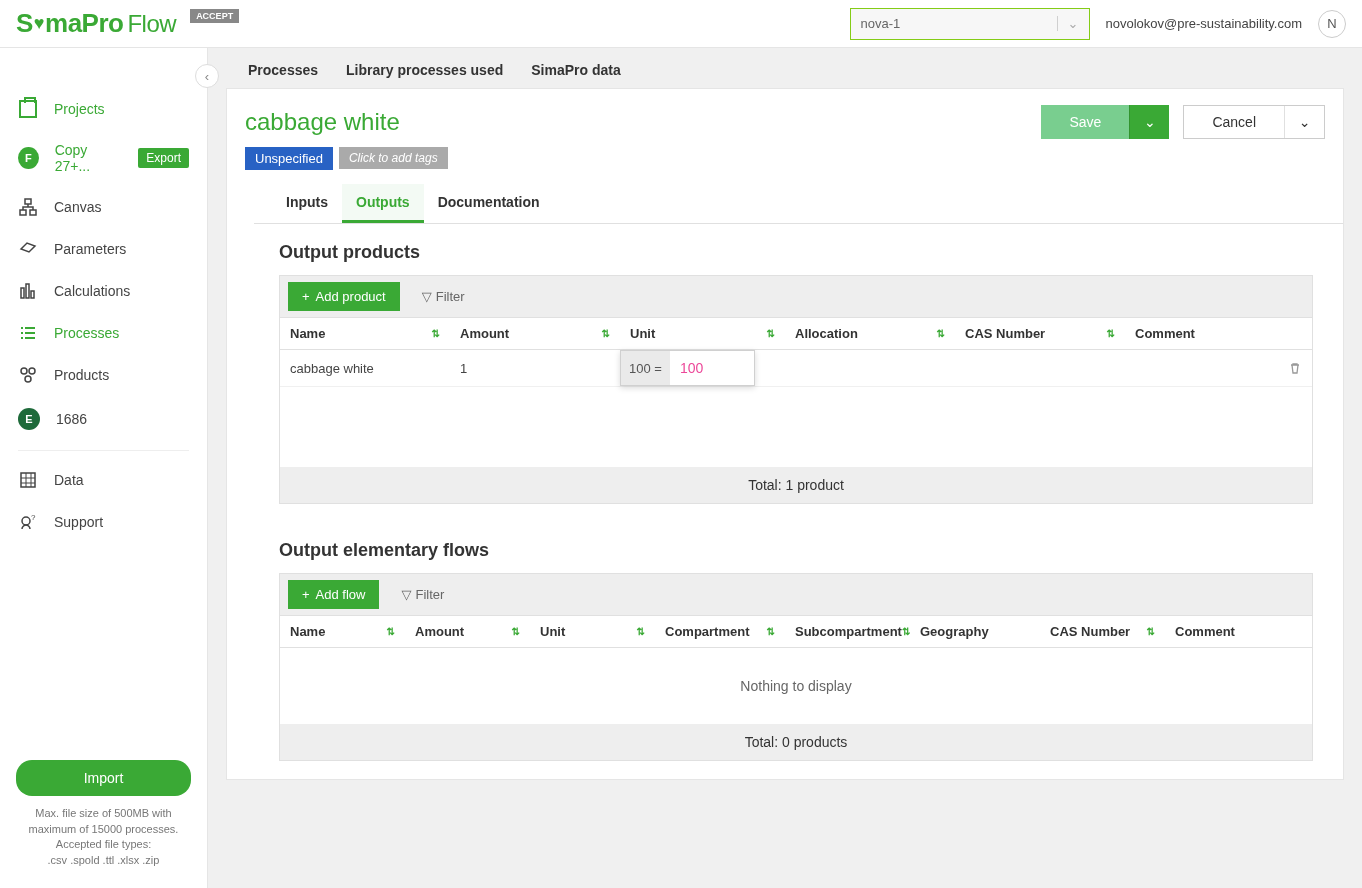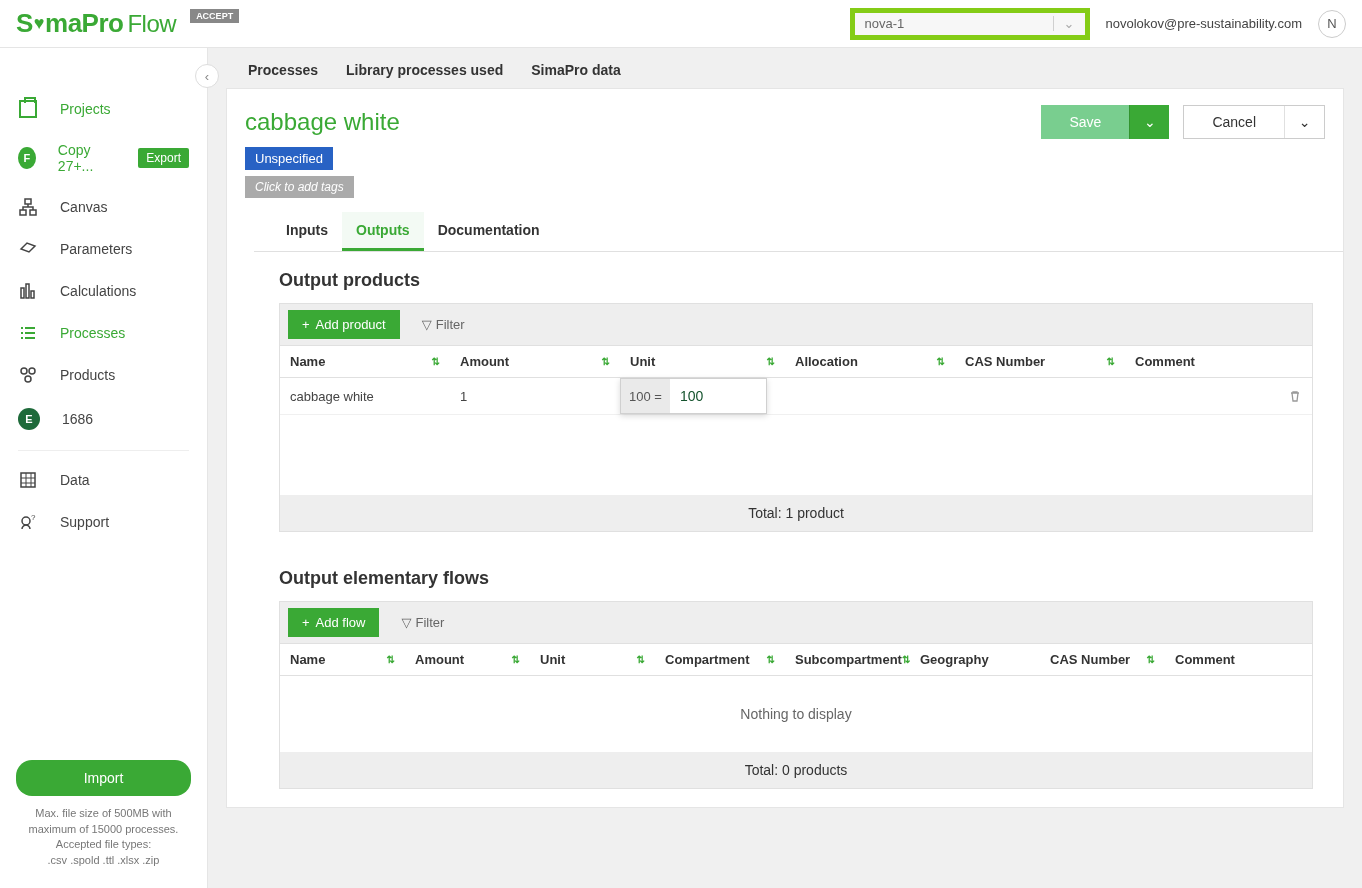--- a/index.html
+++ b/index.html
@@ -7,32 +7,32 @@
 .app { display: flex; flex-direction: column; height: 100vh; width: 1362px; }
 
 
 .header { display: flex; align-items: center; justify-content: space-between; padding: 8px 16px; border-bottom: 1px solid #e5e5e5; height: 48px; }
 .logo-wrap { display: flex; align-items: center; gap: 6px; }
 .logo-text { font-size: 26px; font-weight: 700; color: #3aa935; letter-spacing: -0.5px; display: flex; align-items: center; }
 .logo-text .flow { font-weight: 400; margin-left: 4px; font-size: 24px; }
 .leaf { color: #3aa935; font-size: 18px; margin: 0 1px; }
 .accept-badge { background: #888; color: #fff; font-size: 9px; padding: 2px 6px; margin-left: 8px; position: relative; top: -8px; font-weight: 600; }
 .header-right { display: flex; align-items: center; gap: 16px; }
-.project-select { width: 240px; height: 32px; border: 5px solid #84cc16; background: #f7f7f7; display: flex; align-items: center; padding: 0 10px; color: #666; font-size: 13px; cursor: pointer; }
+.project-select { width: 240px; height: 32px; border: 1px solid #84cc16; background: #f7f7f7; display: flex; align-items: center; padding: 0 10px; color: #666; font-size: 13px; cursor: pointer; }
 .project-select .sel-arrow { margin-left: auto; border-left: 1px solid #d0d0d0; padding-left: 10px; color: #aaa; }
 .user-email { color: #444; font-size: 13px; }
 .avatar { width: 28px; height: 28px; border: 1px solid #ccc; border-radius: 50%; display: flex; align-items: center; justify-content: center; font-size: 13px; color: #555; }
 
 
 .body { display: flex; flex: 1; overflow: hidden; }
 
 
 .sidebar { width: 208px; border-right: 1px solid #e5e5e5; display: flex; flex-direction: column; padding-top: 40px; position: relative; }
 .collapse-btn { position: absolute; top: 16px; right: -12px; width: 24px; height: 24px; border: 1px solid #ddd; border-radius: 50%; background: #fff; display: flex; align-items: center; justify-content: center; color: #888; cursor: pointer; font-size: 13px; }
-.nav-item { display: flex; align-items: center; gap: 22px; padding: 12px 18px; color: #444; cursor: pointer; font-size: 14px; }
+.nav-item { display: flex; align-items: center; gap: 16px; padding: 12px 18px; color: #444; cursor: pointer; font-size: 14px; }
 .nav-item.active { color: #3aa935; font-weight: 500; }
 .nav-item .icon { width: 20px; display: flex; justify-content: center; }
 .nav-item .export-btn { margin-left: auto; background: #3aa935; color: #fff; padding: 3px 8px; font-size: 12px; border-radius: 2px; }
 .nav-item .circle-badge { width: 22px; height: 22px; background: #1e6a3a; color: #fff; border-radius: 50%; display: flex; align-items: center; justify-content: center; font-size: 11px; font-weight: 600; }
 .nav-item .circle-badge.green { background: #3aa935; }
 .nav-divider { border-top: 1px solid #eee; margin: 8px 18px; }
 .sidebar-bottom { margin-top: auto; padding: 14px 16px 20px; text-align: center; }
 .import-btn { width: 100%; background: #3aa935; color: #fff; padding: 10px 0; font-size: 14px; cursor: pointer; border-radius: 16px; }
 .import-note { font-size: 11px; color: #777; margin-top: 10px; line-height: 1.4; }
 
@@ -47,21 +47,21 @@
 .page-title { color: #3aa935; font-size: 24px; font-weight: 500; }
 .title-actions { margin-left: auto; display: flex; gap: 14px; }
 .btn-split { display: flex; }
 .btn-split .bmain { padding: 8px 28px; display: flex; align-items: center; }
 .btn-split .barrow { width: 40px; display: flex; align-items: center; justify-content: center; border-left: 1px solid rgba(0,0,0,0.12); }
 .btn-save { background: #79ce8f; color: #fff; }
 .btn-save .barrow { background: #3aa935; }
 .btn-cancel { background: #fff; border: 1px solid #ccc; color: #333; }
 
 
-.tags-row { padding: 0 18px 14px; display: flex; gap: 6px; flex-direction: column; align-items: flex-start; }
+.tags-row { padding: 0 18px 14px; display: flex; gap: 6px; flex-direction: row; align-items: flex-start; }
 .tag-blue { background: #2862c4; color: #fff; padding: 4px 10px; font-size: 13px; }
 .tag-gray { background: #aaa; color: #fff; padding: 4px 10px; font-size: 12px; font-style: italic; }
 
 
 .inner-tabs { display: flex; border-bottom: 1px solid #e0e0e0; padding: 0 18px; margin-left: 27px; }
 .inner-tabs .itab { padding: 10px 14px; color: #333; font-weight: 600; font-size: 14px; cursor: pointer; }
 .inner-tabs .itab.active { color: #3aa935; border-bottom: 3px solid #3aa935; background: #f3faf4; }
 
 .section { padding: 18px 30px; margin-left: 22px; }
 .section-title { font-size: 18px; font-weight: 700; color: #333; margin-bottom: 12px; }
@@ -71,21 +71,21 @@
 .tbl-toolbar { background: #eee; padding: 6px 8px; display: flex; gap: 12px; align-items: center; }
 .add-btn { background: #3aa935; color: #fff; padding: 7px 14px; font-size: 13px; display: flex; align-items: center; gap: 6px; cursor: pointer; }
 .filter-btn { color: #666; font-size: 13px; display: flex; align-items: center; gap: 4px; cursor: pointer; padding: 6px 10px; }
 .tbl-head { display: flex; border-top: 1px solid #e0e0e0; border-bottom: 1px solid #e0e0e0; background: #fff; }
 .th { padding: 8px 10px; font-weight: 700; font-size: 13px; display: flex; align-items: center; position: relative; }
 .sort-icon { margin-left: auto; color: #3aa935; font-size: 10px; }
 .tbl-row { display: flex; border-bottom: 1px solid #f0f0f0; background: #fff; min-height: 36px; }
 .td { padding: 8px 10px; font-size: 13px; color: #444; display: flex; align-items: center; }
 .alloc-edit { display: flex; align-items: center; background: #eaeaea; border: 1px solid #d0d0d0; box-shadow: 0 2px 6px rgba(0,0,0,0.15); height: 36px; }
 .alloc-eq { padding: 0 8px; color: #555; font-size: 13px; }
-.alloc-input { background: #fff; border: none; outline: none; color: #14532d; padding: 6px 10px; width: 96px; height: 100%; font-size: 14px; }
+.alloc-input { background: #fff; border: none; outline: none; color: #ec4899; padding: 6px 10px; width: 84px; height: 100%; font-size: 14px; }
 .tbl-empty { text-align: center; padding: 30px 0; color: #666; font-size: 14px; background: #fff; }
 .tbl-footer { background: #eee; text-align: center; padding: 10px 0; font-size: 14px; color: #333; }
 .spacer-body { height: 80px; background: #fff; }
 .trash-icon { margin-left: auto; color: #aaa; cursor: pointer; }
 
 .proj-icon { width:18px; height:18px; border:2px solid #3aa935; position:relative; }
 .proj-icon::after { content:''; position:absolute; top:-5px; left:3px; width:8px; height:4px; border:2px solid #3aa935; border-bottom:none; }
 
 svg { display: block; }
 </style>

